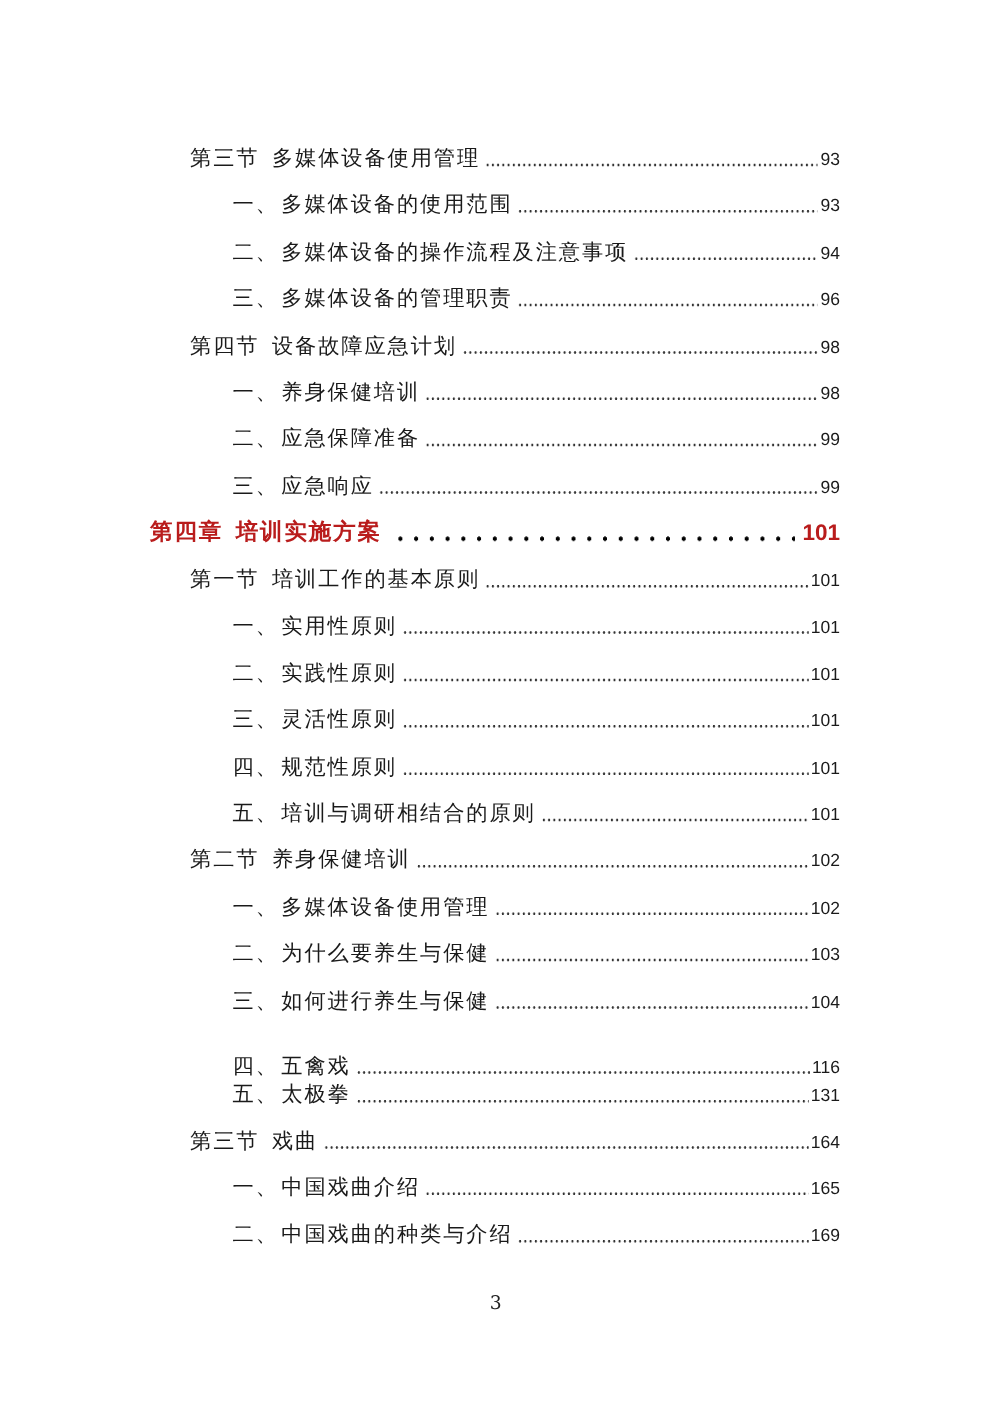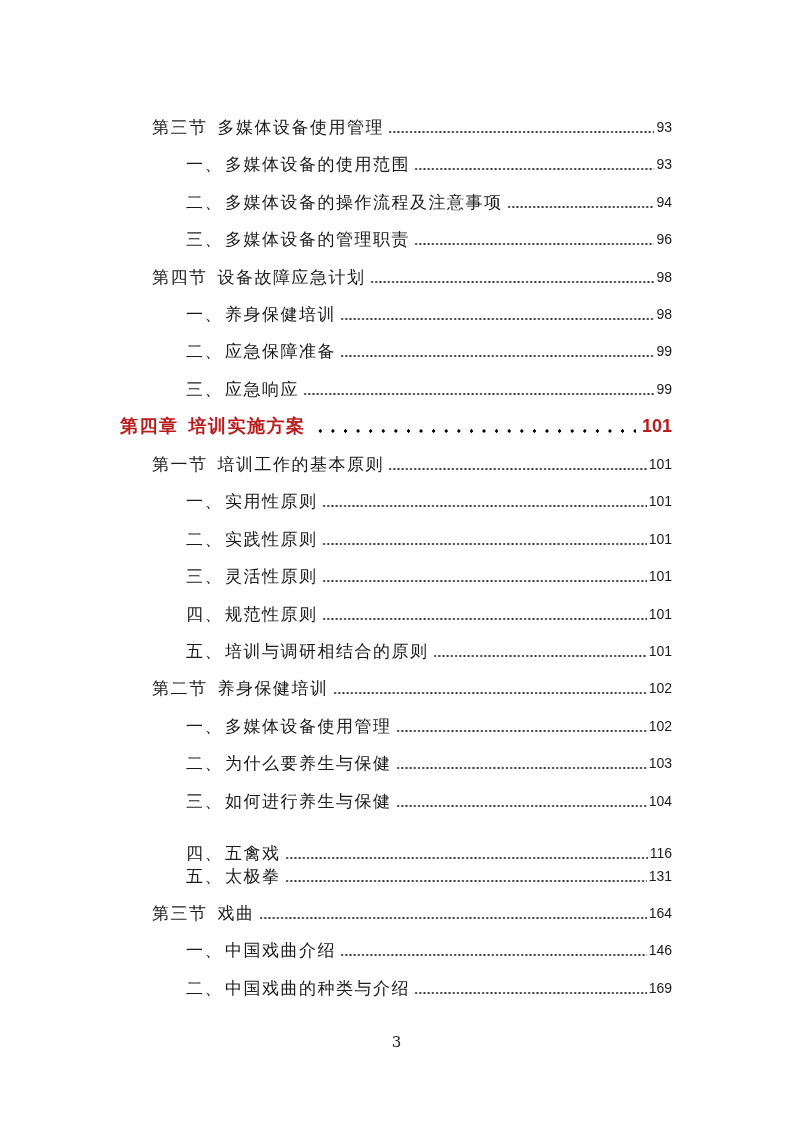--- a/index.html
+++ b/index.html
@@ -145,21 +145,21 @@
       <span class="pnum">131</span>
     </div>
     <div class="row level-section" style="top:786px">
       <span class="label"><span class="prefix">第三节</span><span>戏曲</span></span>
       <span class="leader"></span>
       <span class="pnum">164</span>
     </div>
     <div class="row level-item" style="top:823px">
       <span class="label"><span class="prefix">一、</span><span>中国戏曲介绍</span></span>
       <span class="leader"></span>
-      <span class="pnum">146</span>
+      <span class="pnum">165</span>
     </div>
     <div class="row level-item" style="top:861px">
       <span class="label"><span class="prefix">二、</span><span>中国戏曲的种类与介绍</span></span>
       <span class="leader"></span>
       <span class="pnum">169</span>
     </div>
   </div>
 
   <div class="footer-num">3</div>
 </div>

